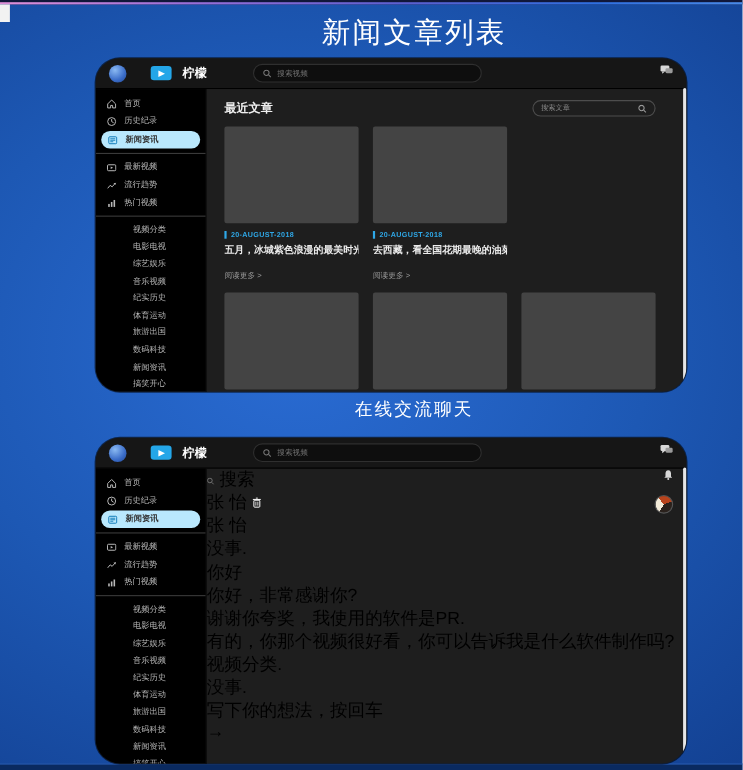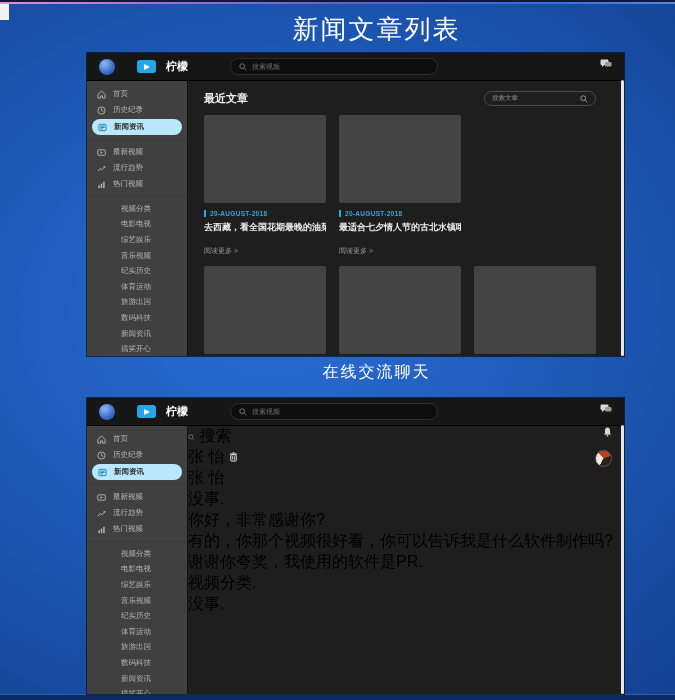--- a/index.html
+++ b/index.html
@@ -13,21 +13,21 @@
   .top-strip::after{content:"";position:absolute;bottom:0;left:0;right:0;height:2px;
     background:linear-gradient(90deg,#e090d8,#9a6fd8 25%,#5a5fd0 55%,#2f6fe0 80%,#4a8ae8);}
   .corner-white{position:absolute;top:4px;left:0;width:9px;height:16px;background:#f2f2f2;}
   .bottom-strip{position:absolute;bottom:0;left:0;right:0;height:5px;background:#0a2a60;border-top:1px solid #2a62c0;}
 
   .section-title{position:absolute;width:100%;text-align:center;color:#fff;font-weight:normal;letter-spacing:2px;padding-left:39px;}
   #title1{top:12px;font-size:26px;}
   #title2{top:362px;font-size:16px;}
 
   
-  .window{position:absolute;left:87px;width:537px;background:#1e1e1e;overflow:hidden;box-shadow:0 0 0 1px rgba(0,0,0,.6);}
+  .window{position:absolute;left:87px;width:537px;background:#1e1e1e;overflow:hidden;box-shadow:0 0 0 1px rgba(0,0,0,.6);border-radius:22px;}
   #win1{top:53px;height:303px;}
   #win2{top:398px;height:296px;}
   .scrollbar{position:absolute;top:27px;right:0;width:3px;bottom:0;background:#e6e6e6;border-radius:2px;}
 
   .appbar{height:27px;background:#161616;display:flex;align-items:center;padding:0 12px;gap:8px;border-bottom:1px solid #000;}
   .logo-circle{width:16px;height:16px;border-radius:50%;flex:0 0 auto;
     background:radial-gradient(circle at 35% 30%, #8ab9f2, #3a6cc8 60%, #23478f);}
   .logo-play{width:19px;height:13px;border-radius:3px;background:#24a6e8;position:relative;flex:0 0 auto;margin-left:14px;}
   .logo-play::after{content:"";position:absolute;left:7px;top:3.5px;border-left:6px solid #fff;
     border-top:3px solid transparent;border-bottom:3px solid transparent;}
@@ -36,21 +36,21 @@
     display:flex;align-items:center;gap:5px;padding:0 8px;color:#6f6f6f;font-size:7px;}
   .appbar-right{margin-left:auto;display:flex;align-items:flex-end;gap:13px;flex-direction:column;}
   .ab-act{display:flex;align-items:center;gap:3px;color:#ddd;font-size:8px;}
   .user-avatar{width:15px;height:15px;border-radius:50%;
     background:conic-gradient(from 210deg,#f2ead8 0 110deg,#b8431c 110deg 220deg,#2a211c 220deg 360deg);
     border:1px solid #555;}
 
   .win-body{display:flex;height:calc(100% - 27px);}
 
   
-  .sidebar{width:100px;background:#404040;border-right:1px solid #111;padding-top:5px;flex:0 0 auto;overflow:hidden;}
+  .sidebar{width:100px;background:#000000;border-right:1px solid #111;padding-top:5px;flex:0 0 auto;overflow:hidden;}
   .side-item{display:flex;align-items:center;gap:7px;padding:3px 10px;color:#b9b9b9;font-size:7.5px;height:10px;}
   .side-item svg{flex:0 0 auto;}
   .side-item.selected{background:#b9e8fd;border-radius:9px;margin:1px 5px;padding:3px 6px;color:#333;font-weight:bold;}
   .side-div{border-top:1px solid #3a3a3a;margin:4px 0 4px 0;}
   .side-cats .side-item{padding:2.8px 10px;color:#b4b4b4;margin-left:24px;}
 
   
   .content{flex:1;background:#1e1e1e;padding:7px 28px 0 16px;position:relative;overflow:hidden;}
   .articles-head{display:flex;justify-content:space-between;align-items:center;margin:3px 0 9px 0;}
   .articles-title{color:#f0f0f0;font-size:11px;font-weight:bold;}
@@ -254,34 +254,34 @@
         <div class="article-search">
           <span>搜索文章</span>
           <svg width="8" height="8" viewBox="0 0 10 10">
               <circle cx="4" cy="4" r="3" fill="none" stroke="#999" stroke-width="1.2"></circle>
               <line x1="6.4" y1="6.4" x2="9" y2="9" stroke="#999" stroke-width="1.2"></line>
             </svg>
         </div>
       </div>
       <div class="grid">
 
+          <div class="card">
+            <div class="img img-blossom"></div>
+            <div class="date">20-AUGUST-2018</div>
+            <div class="title">五月，冰城紫色浪漫的最美时光</div>
+            <div class="more">阅读更多 &gt;</div>
+          </div>
 
           <div class="card">
             <div class="img img-rapeseed"></div>
             <div class="date">20-AUGUST-2018</div>
             <div class="title">去西藏，看全国花期最晚的油菜花</div>
             <div class="more">阅读更多 &gt;</div>
           </div>
 
-          <div class="card">
-            <div class="img img-bridge"></div>
-            <div class="date">20-AUGUST-2018</div>
-            <div class="title">最适合七夕情人节的古北水镇哦</div>
-            <div class="more">阅读更多 &gt;</div>
-          </div>
         </div>
       <div class="grid">
 
           <div class="card">
             <div class="img img-marina"></div>
           </div>
 
           <div class="card">
             <div class="img img-building"></div>
           </div>
@@ -455,44 +455,56 @@
             <div class="c-avatar"></div>
             <div>
               <div class="c-name">张 怡</div>
               <div class="c-prev">没事.</div>
             </div>
           </div>
         </div>
         <div class="msg-col">
           <div class="messages">
 
+              <div class="msg right">
+                <div class="m-avatar"></div>
+                <div class="bubble">你好</div>
+              </div>
 
               <div class="msg left">
                 <div class="m-avatar"></div>
                 <div class="bubble">你好，非常感谢你?</div>
               </div>
 
+              <div class="msg left">
+                <div class="m-avatar"></div>
+                <div class="bubble">谢谢你夸奖，我使用的软件是PR.</div>
+              </div>
+
               <div class="msg right">
                 <div class="m-avatar"></div>
                 <div class="bubble">有的，你那个视频很好看，你可以告诉我是什么软件制作吗?</div>
-              </div>
-
-              <div class="msg left">
-                <div class="m-avatar"></div>
-                <div class="bubble">谢谢你夸奖，我使用的软件是PR.</div>
               </div>
 
               <div class="msg right">
                 <div class="m-avatar"></div>
                 <div class="bubble">视频分类.</div>
               </div>
 
               <div class="msg left">
                 <div class="m-avatar"></div>
                 <div class="bubble">没事.</div>
               </div>
             </div>
+          <div class="chat-input-row">
+            <div class="chat-input">
+              <span>写下你的想法，按回车</span>
+            </div>
+            <div class="send-btn">
+              <span>→</span>
+            </div>
+          </div>
         </div>
       </div>
     </div>
   </div>
   <div class="scrollbar"></div>
 </div>
 
 </body></html>

